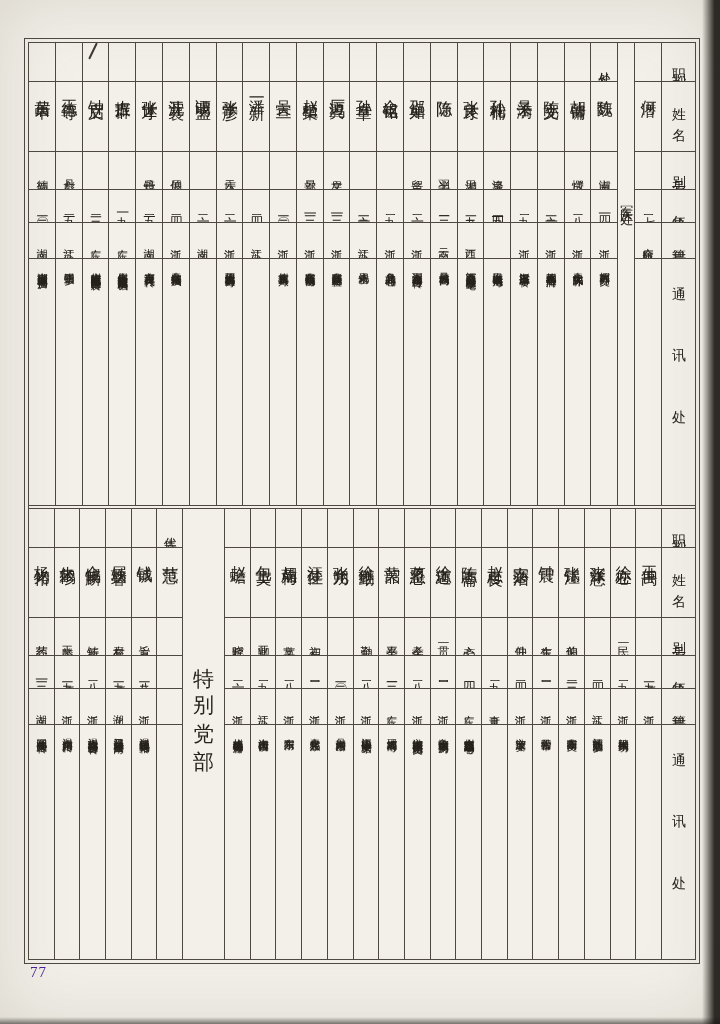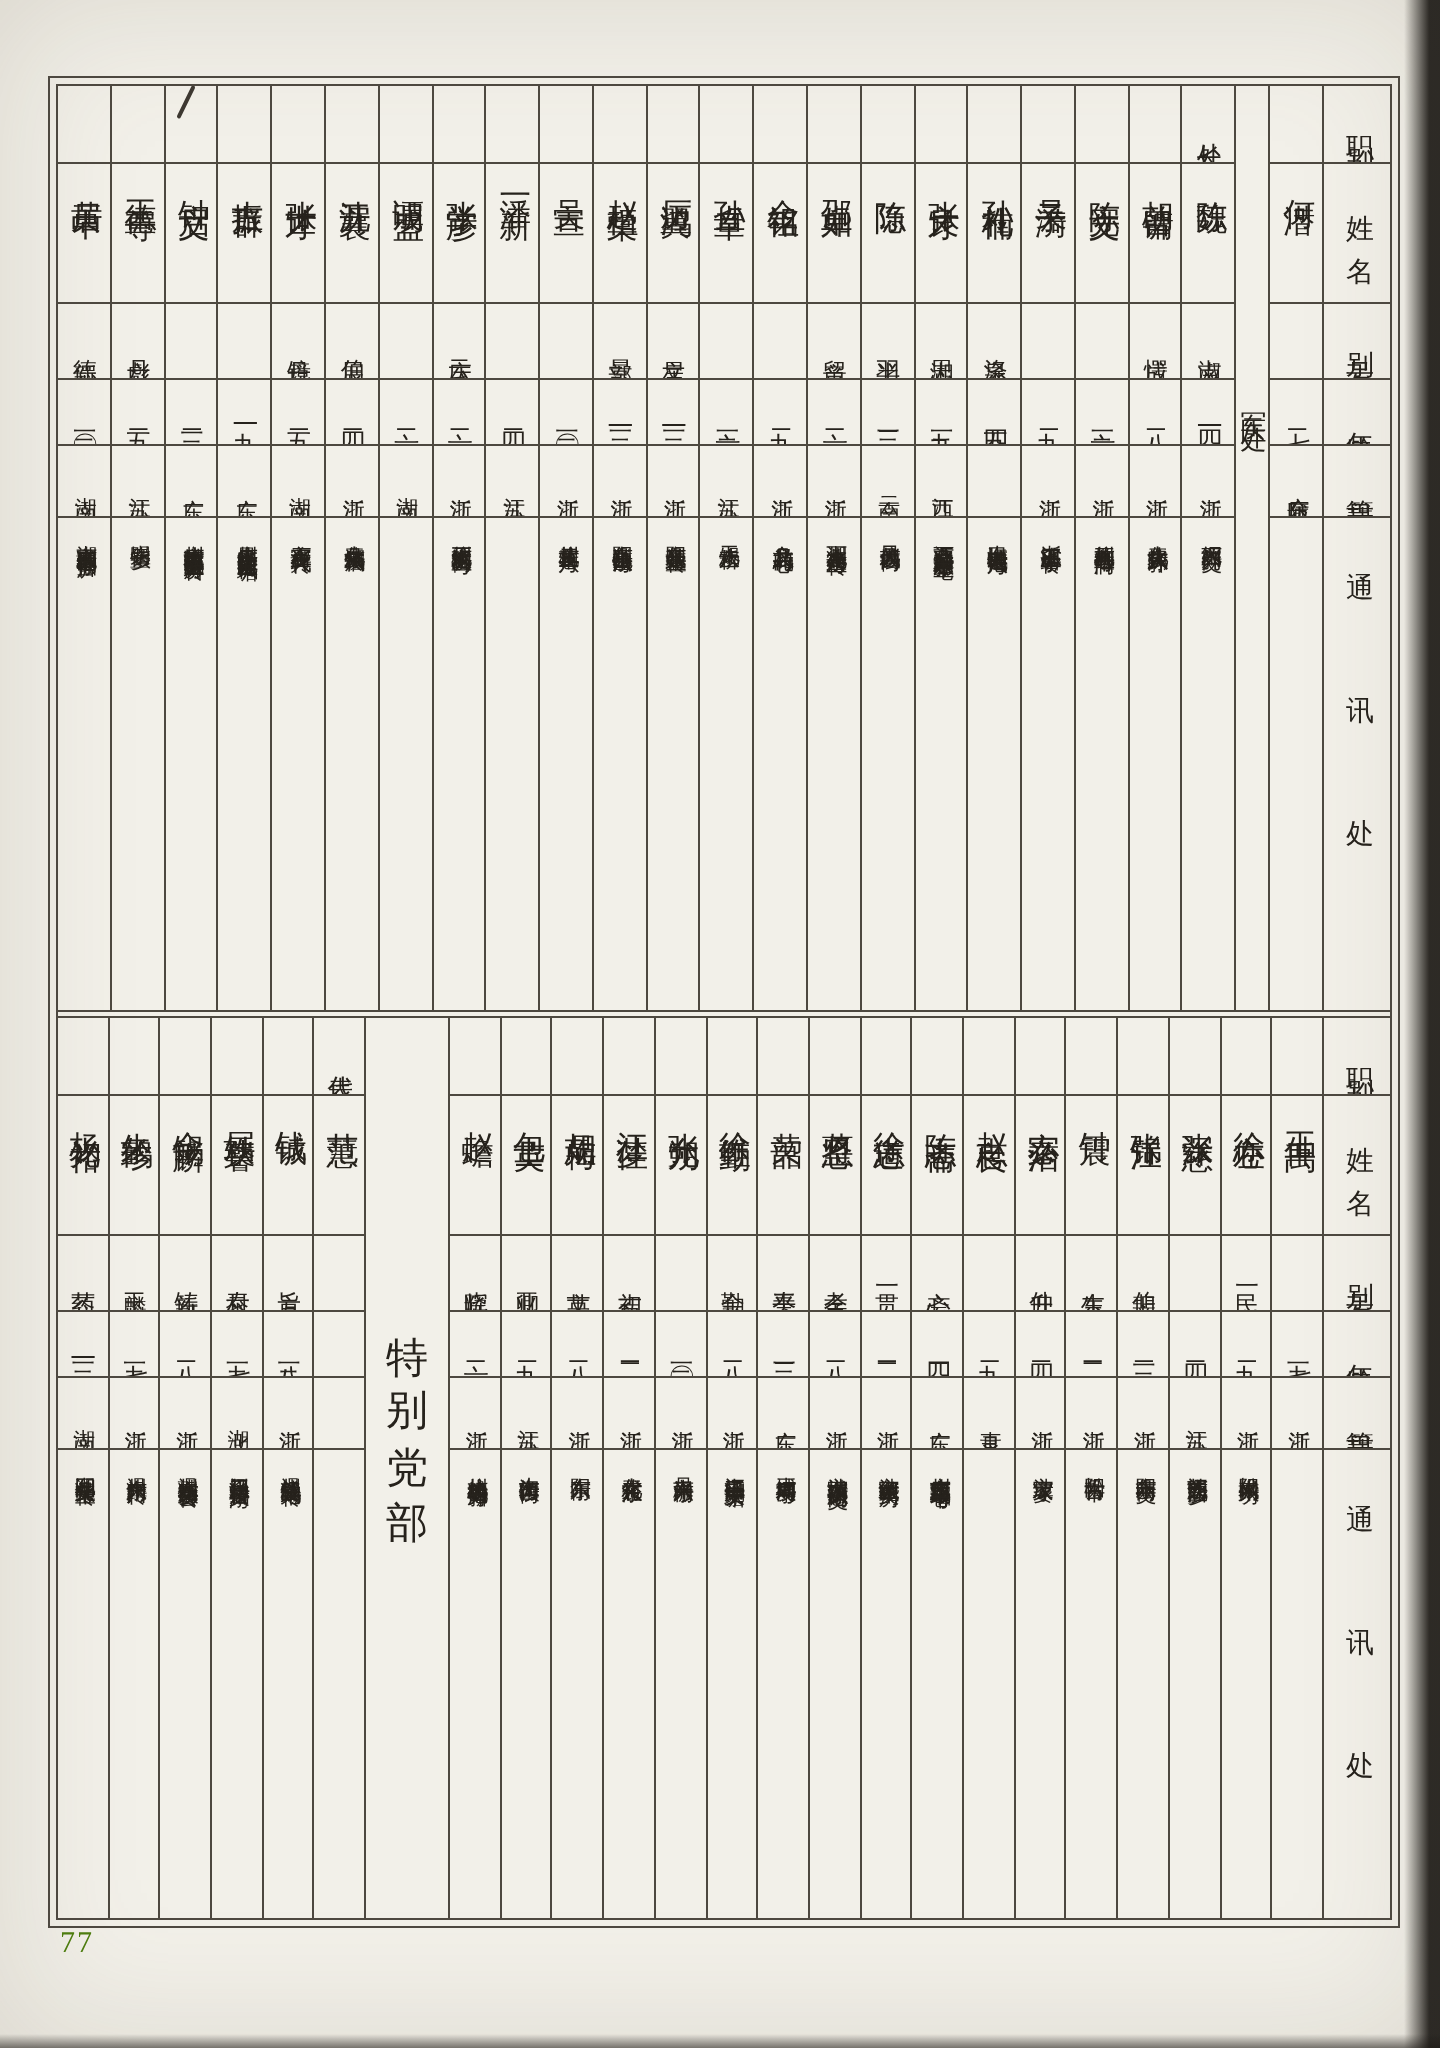--- a/index.html
+++ b/index.html
@@ -70,21 +70,21 @@
   
   .col--section{align-items:center;}
   .slabel{display:none;}
   .col--section .slabel{
     display:block;writing-mode:vertical-rl;text-orientation:upright;
   }
   .col--section-narrow .slabel{padding-top:152px;font-size:13px;letter-spacing:.3em;}
   .col--section-wide .slabel{padding-top:142px;font-size:21px;letter-spacing:1.3em;}
 
   .pageno{
-    position:absolute;left:30px;top:964px;font-size:15px;color:#4d7c0f;
+    position:absolute;left:30px;top:964px;font-size:15px;color:#4c1d95;
     letter-spacing:1px;
   }
   .pen-mark{
     position:absolute;left:92px;top:42px;width:2px;height:18px;
     background:#3d3831;transform:rotate(26deg);border-radius:1px;
   }
   .edge-right{
     position:absolute;top:0;right:0;width:18px;height:100%;
     background:linear-gradient(to right, rgba(25,22,18,0), rgba(25,22,18,.9) 70%);
   }

